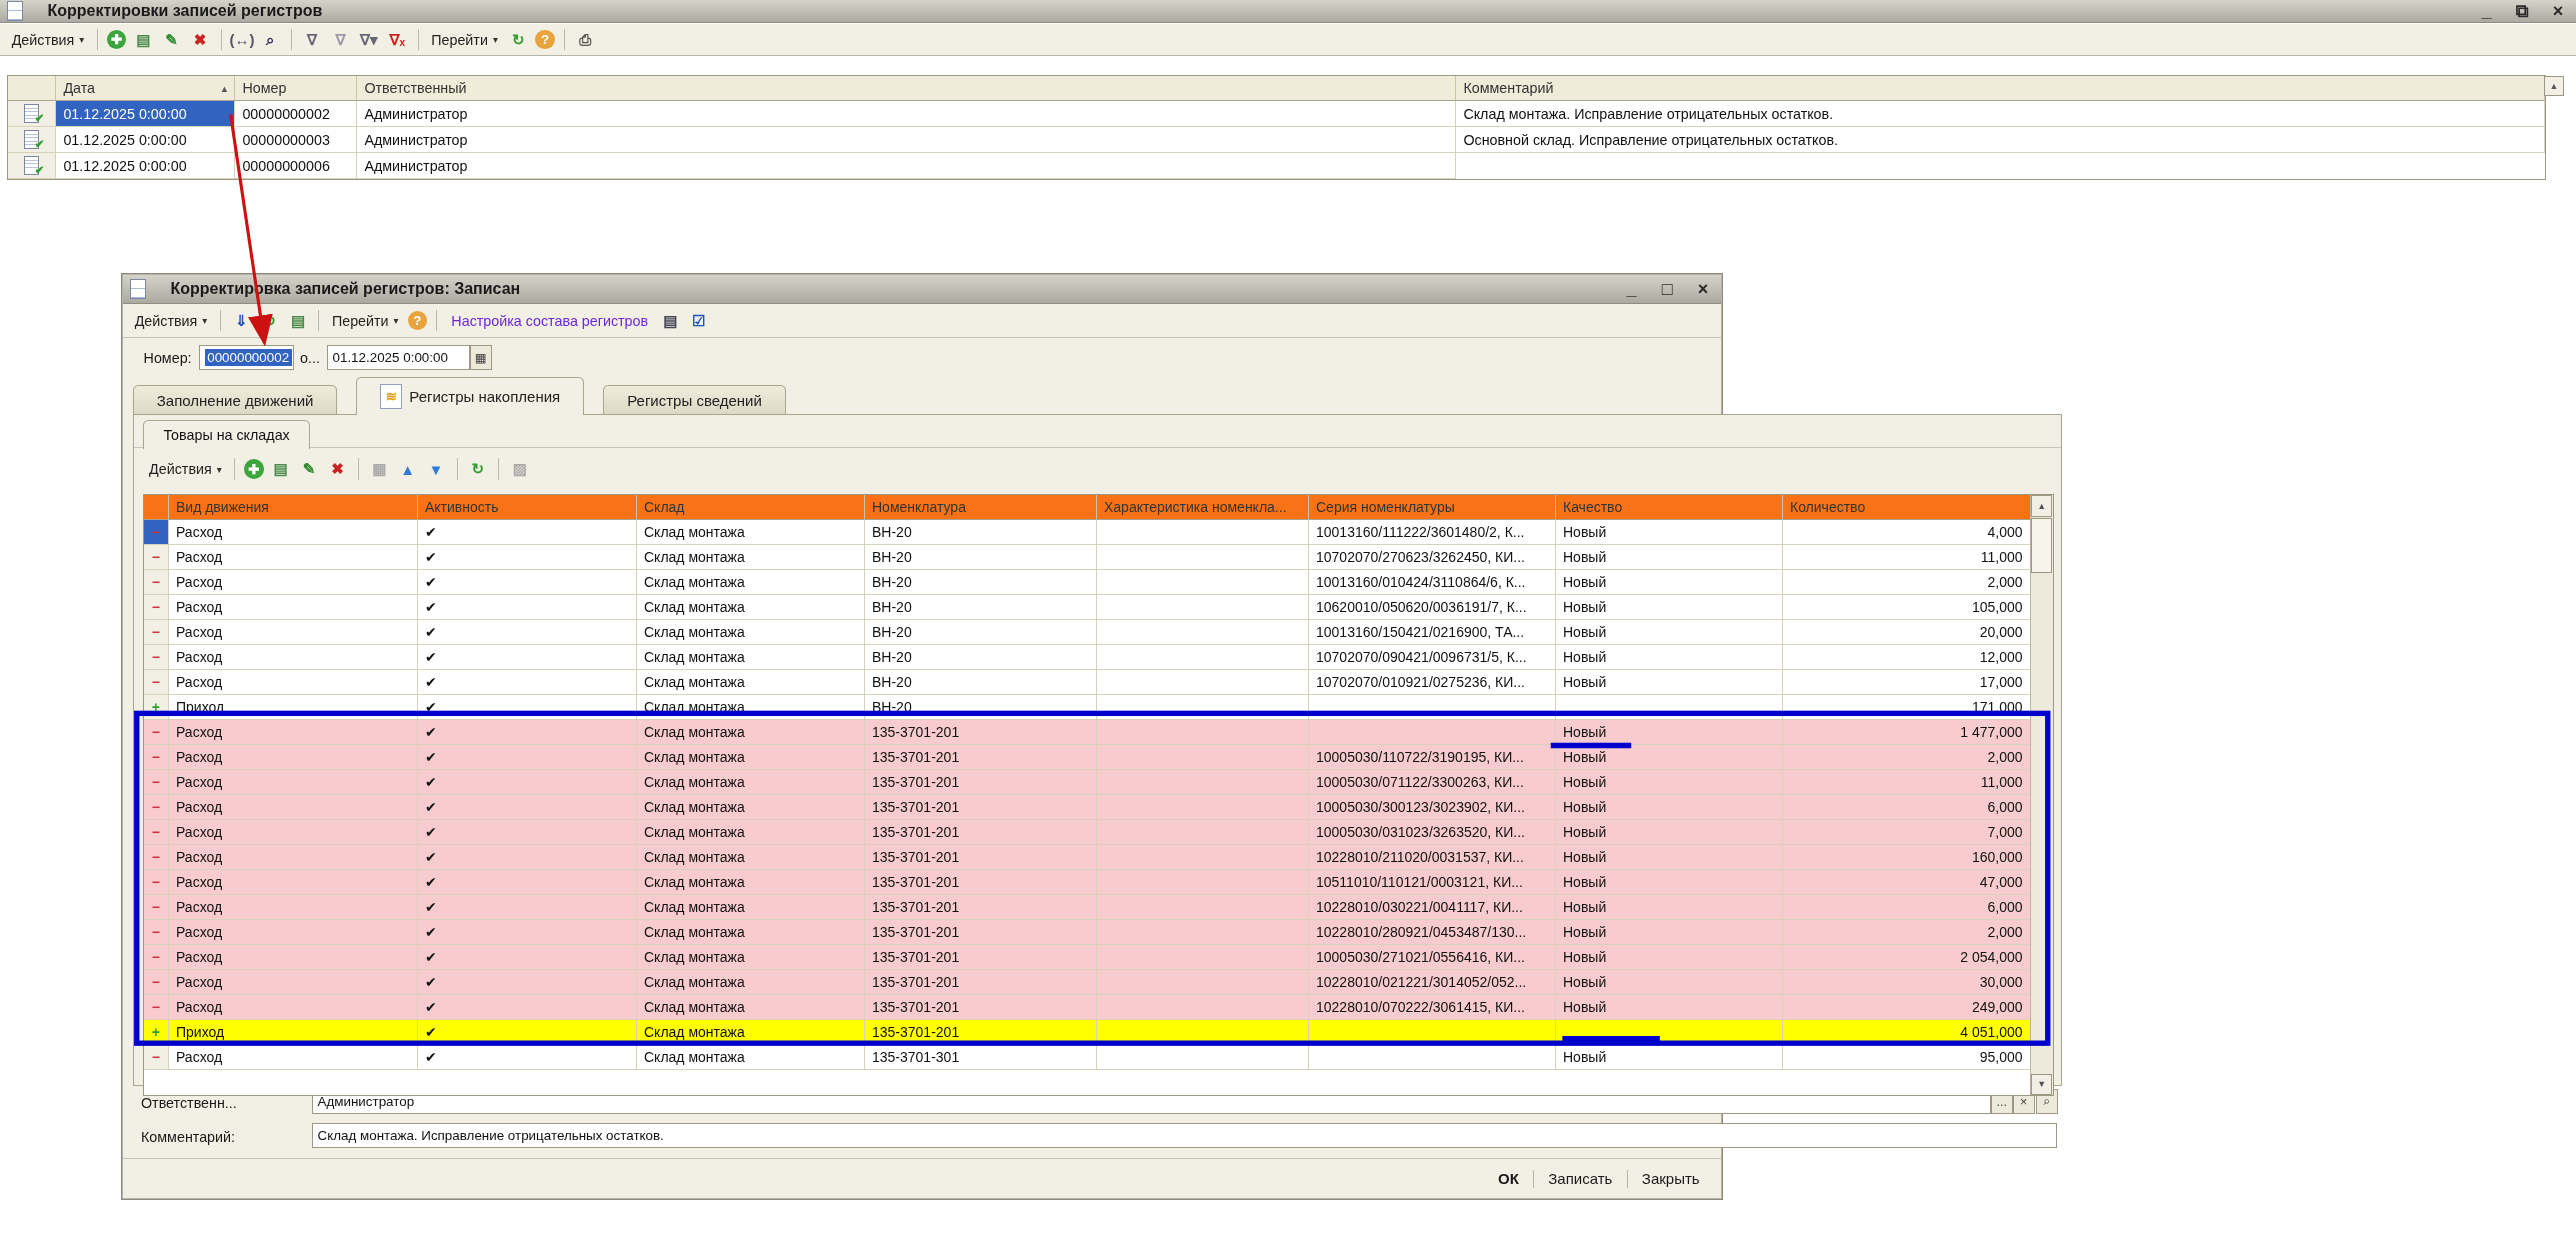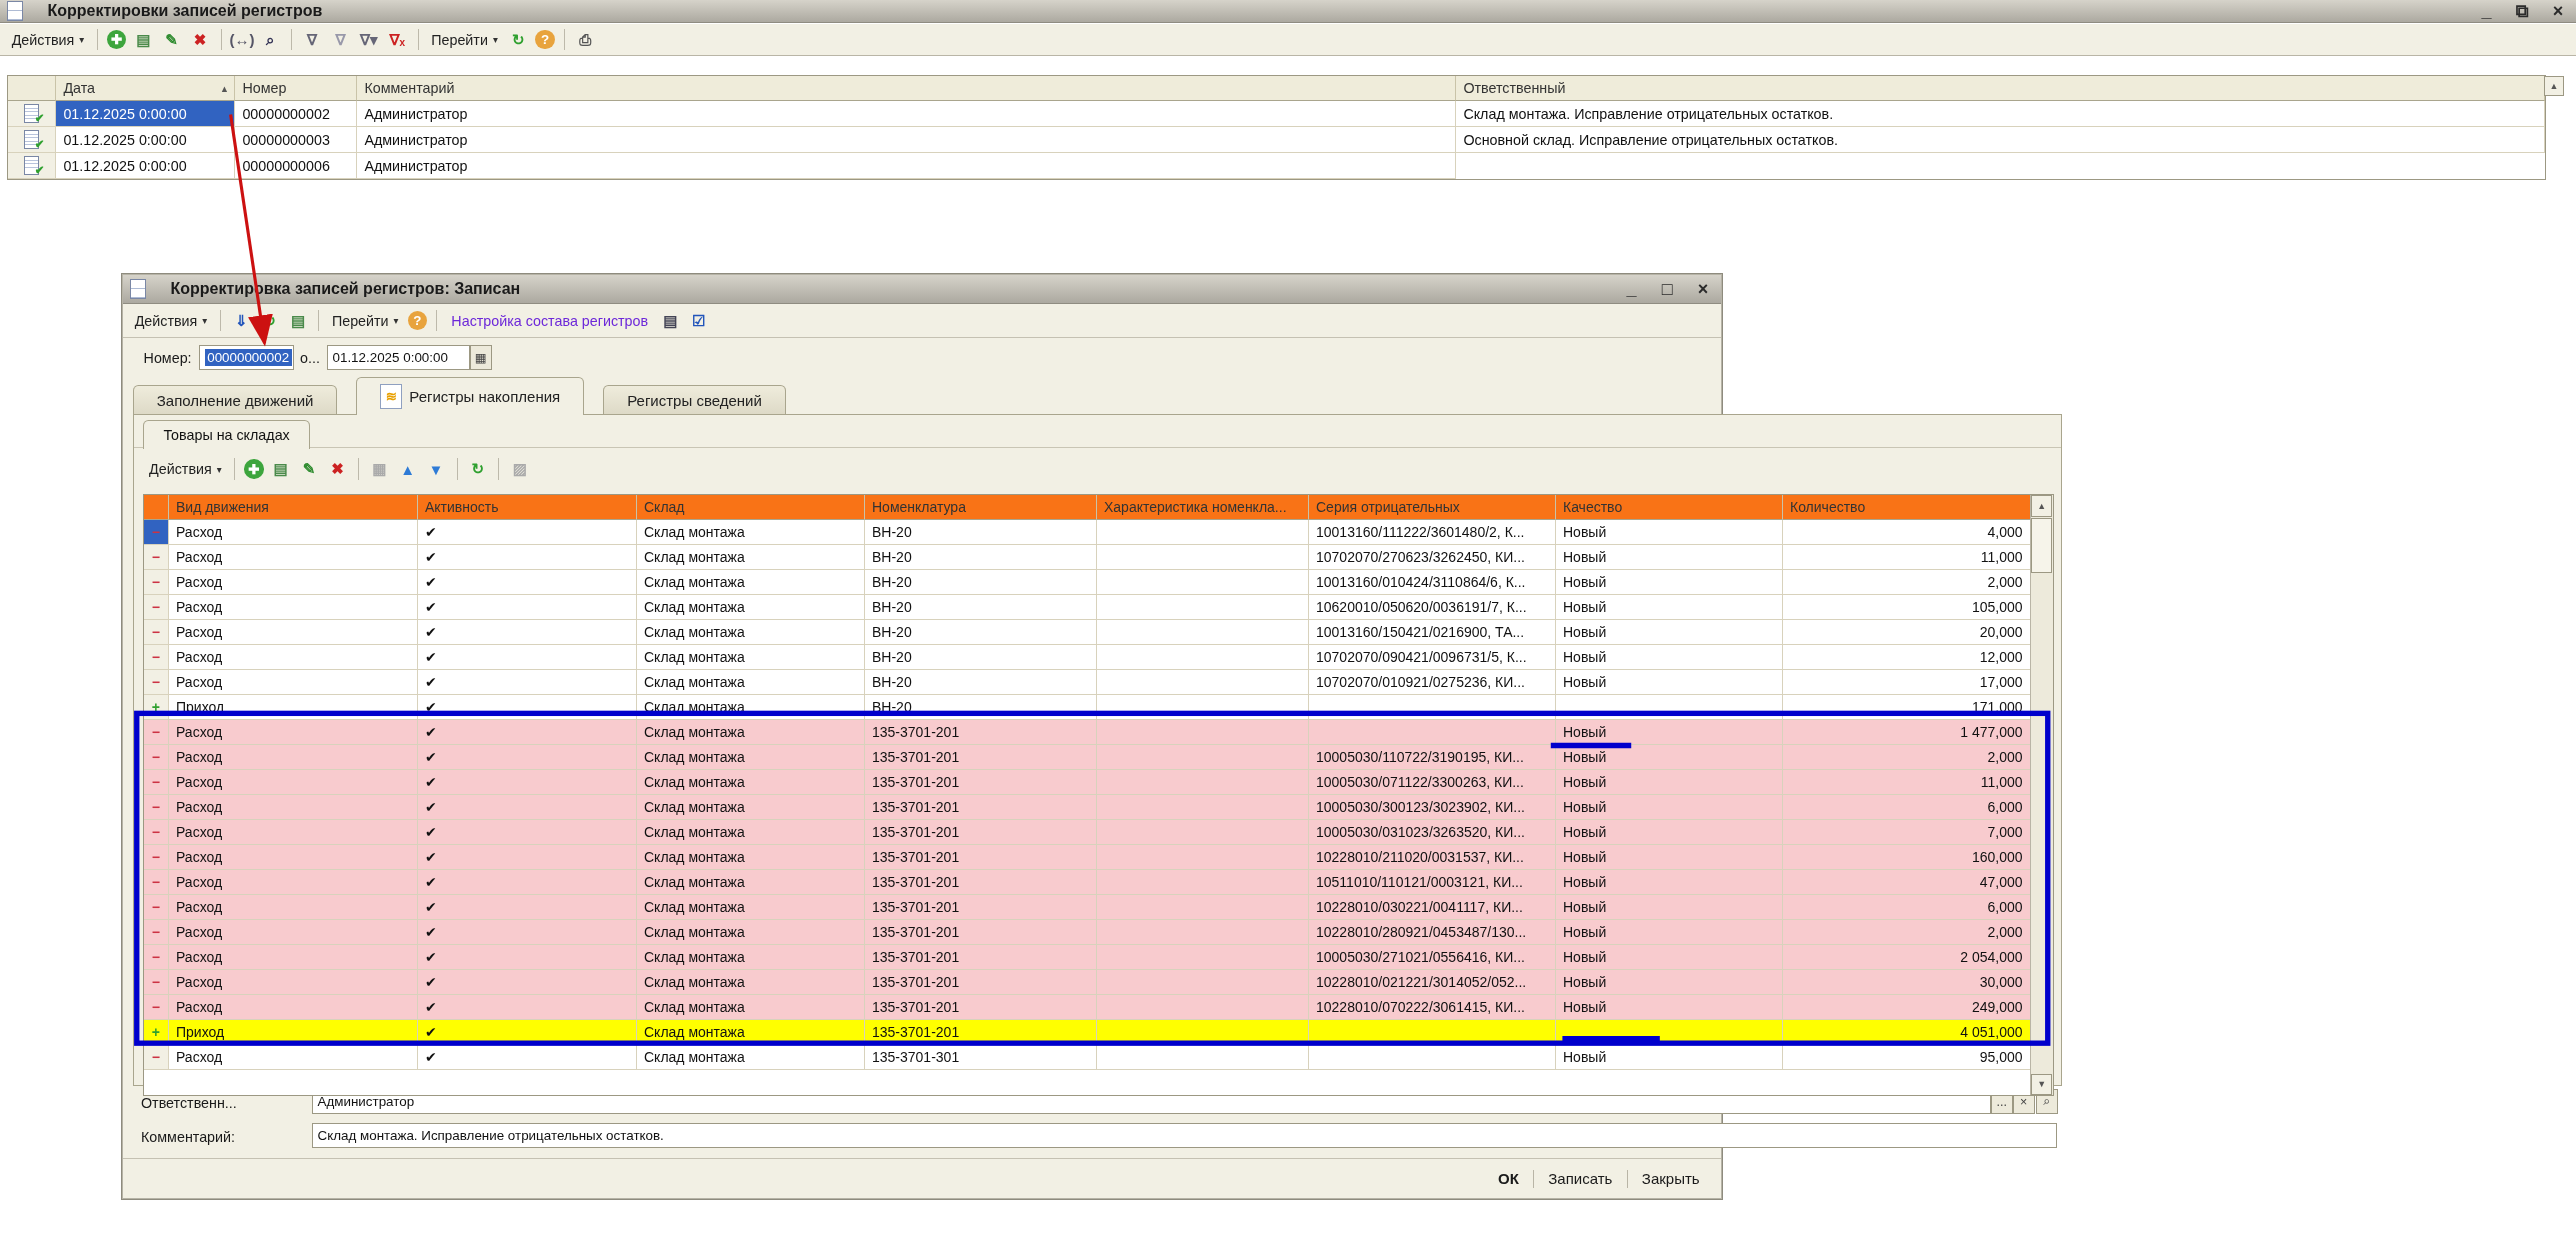--- a/index.html
+++ b/index.html
@@ -142,24 +142,24 @@
   <div class="lgrid" id="list-head">
       <div class="lh"></div>
       <div class="lh">
         <span>Дата</span>
         <span class="sort">▴</span>
       </div>
       <div class="lh">
         <span>Номер</span>
       </div>
       <div class="lh">
+        <span>Ответственный</span>
+      </div>
+      <div class="lh">
         <span>Комментарий</span>
-      </div>
-      <div class="lh">
-        <span>Ответственный</span>
       </div>
     </div>
   <div id="list-body">
       <div class="lgrid lrow">
         <div class="lc lmark">
           <span class="docpage"></span>
           <span class="docck">✔</span>
         </div>
         <div class="lc sel">01.12.2025 0:00:00</div>
         <div class="lc">00000000002</div>
@@ -268,21 +268,21 @@
         <span class="icon" style="color: rgb(170, 170, 170);">▨</span>
       </div>
     <div id="grid">
       <div class="ggrid" id="grid-head">
           <div class="gh"></div>
           <div class="gh">Вид движения</div>
           <div class="gh">Активность</div>
           <div class="gh">Склад</div>
           <div class="gh">Номенклатура</div>
           <div class="gh">Характеристика номенкла...</div>
-          <div class="gh">Серия отрицательных</div>
+          <div class="gh">Серия номенклатуры</div>
           <div class="gh">Качество</div>
           <div class="gh">Количество</div>
         </div>
       <div id="grid-body">
           <div class="ggrid grow">
             <div class="gc mk selmk">
               <span class="minus">−</span>
             </div>
             <div class="gc">Расход</div>
             <div class="gc">✔</div>

